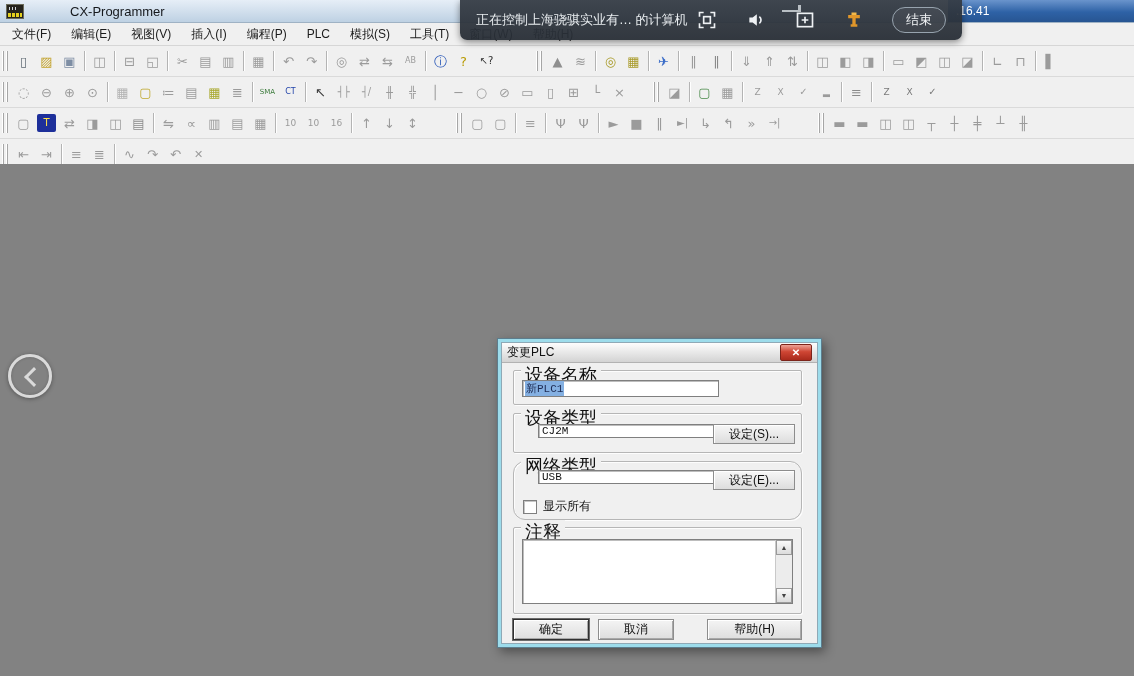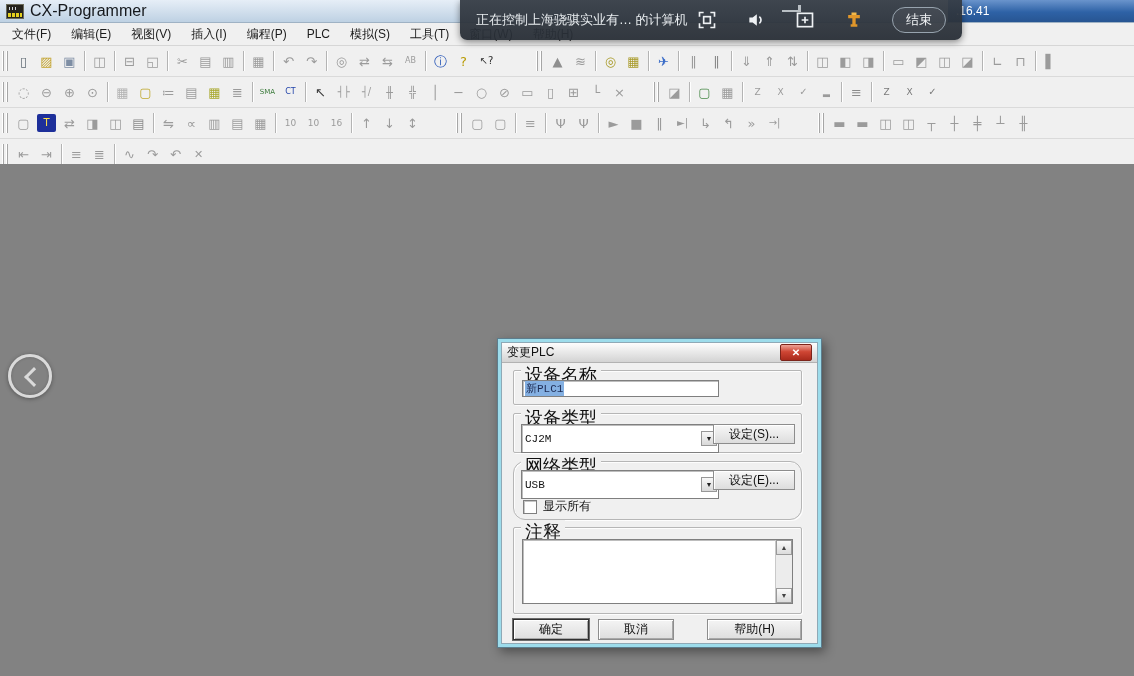--- a/index.html
+++ b/index.html
@@ -10,21 +10,21 @@
   }
   
   .titlebar{
     height:22px;background:linear-gradient(#e6eef7,#bed1e3);
     border-bottom:1px solid #9fb2c4;display:flex;align-items:center;
     gap:6px;padding-left:6px;position:relative;z-index:1;
   }
   .app-icon{width:16px;height:13px;background:#24221c;border:1px solid #6a6a5a;position:relative;flex:0 0 auto;}
   .app-icon::before{content:"";position:absolute;left:2px;top:2px;width:9px;height:3px;background:repeating-linear-gradient(90deg,#cfd4da 0 1px,#24221c 1px 3px);}
   .app-icon::after{content:"";position:absolute;left:1px;right:1px;bottom:1px;height:4px;background:repeating-linear-gradient(90deg,#e3cf1c 0 3px,#24221c 3px 4px);}
-  .title-text{font-size:16px;color:#15181c;}
+  .title-text{font-size:13px;color:#15181c;margin-left:40px;}
   .ip-strip{
     position:absolute;top:0;right:0;width:186px;height:22px;z-index:2;
     background:linear-gradient(#6a94cc,#2e62a6 55%,#275592);
     color:#fff;font-size:12px;display:flex;align-items:center;padding-left:8px;box-sizing:border-box;
   }
   .menubar{height:22px;background:#f0f0f0;border-bottom:1px solid #d6d6d6;display:flex;align-items:center;font-size:12px;color:#1c1c1c;padding-left:2px;}
   .menu-item{padding:3px 10px;white-space:nowrap;}
   
   .tb-row{height:30px;background:#f0f0f0;border-bottom:1px solid #dadada;display:flex;align-items:center;}
   .tb-seg{display:flex;align-items:center;height:26px;}
@@ -73,21 +73,21 @@
   .dlg-body{position:relative;flex:1;font-size:12px;color:#101010;}
   .grp{position:absolute;left:11px;right:15px;border:1px solid #b6b6b6;border-radius:2px;box-shadow:1px 1px 0 #fdfdfd, inset 1px 1px 0 #fdfdfd;}
   .grp-label{position:absolute;top:-8px;left:7px;background:#f0f0f0;padding:0 4px;font-size:18px;}
   .grp-name{top:7px;height:33px;}
   .grp-devtype{top:50px;height:38px;}
   .grp-nettype{top:98px;height:57px;border-radius:12px;}
   .grp-comment{top:164px;height:85px;}
   .sunken{background:#fff;border:1px solid #7f7f7f;box-shadow:inset 1px 1px 0 #bdbdbd;box-sizing:border-box;}
   .name-input{position:absolute;left:8px;top:9px;width:197px;height:17px;font-family:"Liberation Mono",monospace;font-size:11px;display:flex;align-items:center;padding-left:2px;}
   .sel-text{background:#84b0e2;color:#1d2a52;padding:0 1px;}
-  .combo{position:absolute;left:7px;top:10px;width:198px;height:29px;display:flex;align-items:center;}
+  .combo{position:absolute;left:24px;top:10px;width:198px;height:14px;display:flex;align-items:center;}
   .combo-value{flex:1;font-family:"Liberation Mono",monospace;font-size:11px;padding-left:3px;color:#101010;}
   .combo-arrow{width:16px;height:15px;margin-right:1px;background:linear-gradient(#f8f8f8,#d8d8d8);border:1px solid #979797;display:flex;align-items:center;justify-content:center;font-size:7px;color:#222;box-sizing:border-box;}
   .mini-btn{position:absolute;right:6px;width:82px;height:20px;background:linear-gradient(#f7f7f7,#dddddd);
     border:1px solid #8d8d8d;box-shadow:inset 1px 1px 0 #fff;display:flex;align-items:center;justify-content:center;font-size:12px;color:#101010;box-sizing:border-box;}
   .checkbox-row{position:absolute;left:9px;top:36px;display:flex;align-items:center;gap:6px;}
   .checkbox{width:12px;height:12px;background:#fff;border:1px solid #7f7f7f;box-shadow:inset 1px 1px 0 #c6c6c6;}
   .comment-box{position:absolute;left:8px;top:11px;right:8px;bottom:9px;display:flex;}
   .comment-text{flex:1;font-family:"Liberation Mono",monospace;font-size:11px;padding:2px;}
   .vscroll{width:16px;background:#ececec;border-left:1px solid #c9c9c9;display:flex;flex-direction:column;justify-content:space-between;}
   .scroll-btn{height:15px;background:linear-gradient(#fafafa,#dcdcdc);border:1px solid #9a9a9a;display:flex;align-items:center;justify-content:center;font-size:7px;color:#444;box-sizing:border-box;}

